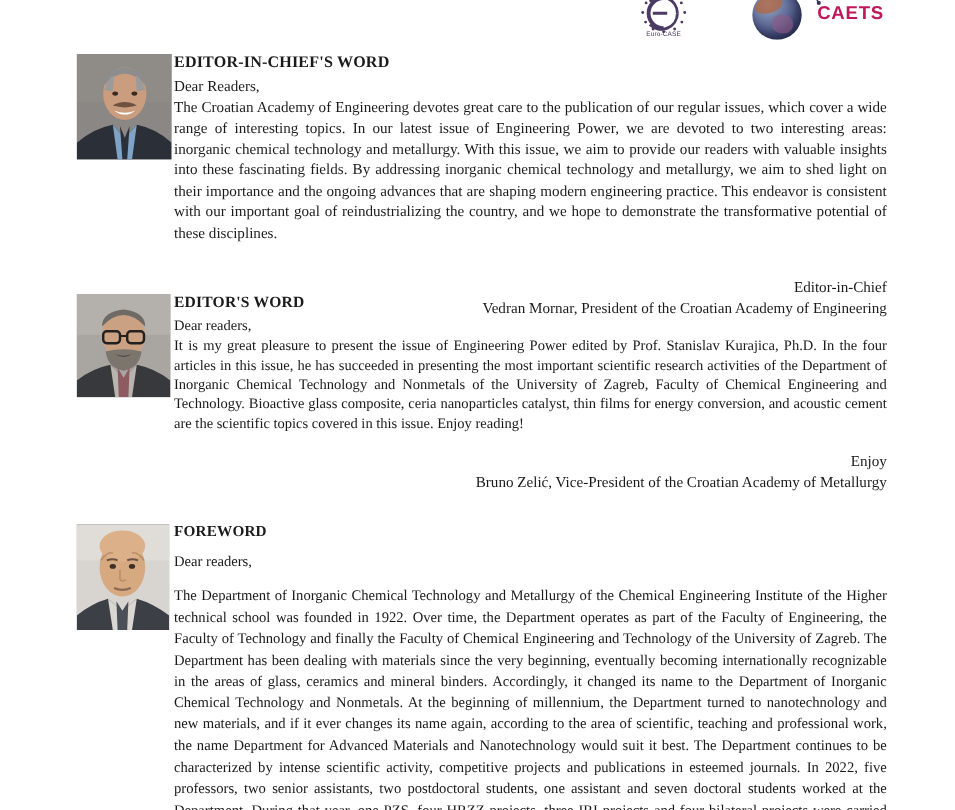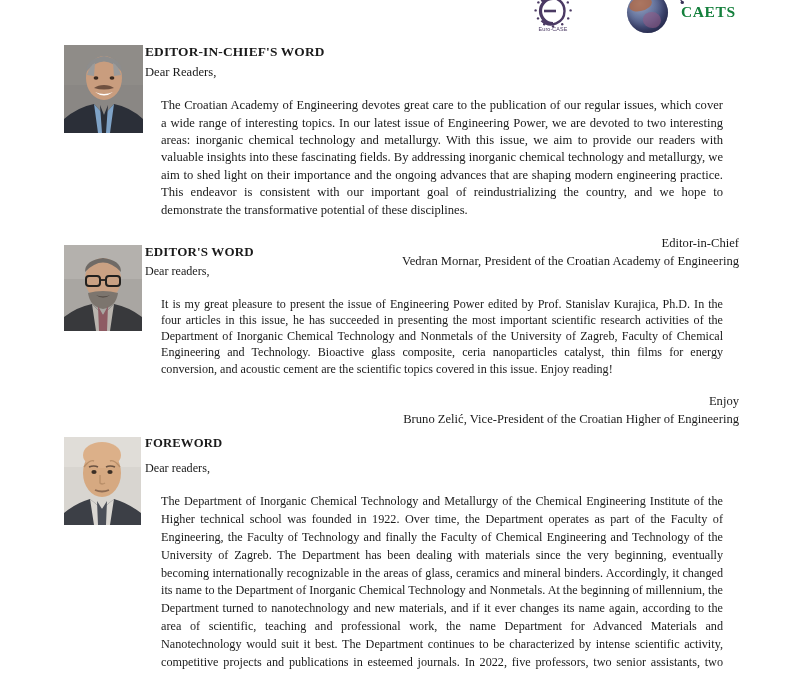--- a/index.html
+++ b/index.html
@@ -82,25 +82,25 @@
   }
   .caets-orbit {
     position: absolute;
     left: 628px;
     top: -12px;
     width: 60px;
     height: 46px;
     pointer-events: none;
   }
   .caets-text {
-    font-family: Liberation Serif, serif;
+    font-family: Liberation Sans, sans-serif;
     font-size: 15.5px;
     font-weight: 700;
     letter-spacing: 0.6px;
-    color: #15803d;
+    color: #be185d;
     margin-left: 13px;
   }
 
   
   .section {
     position: absolute;
     left: 0;
     width: 796px;
   }
   .photo {
@@ -127,21 +127,21 @@
     margin: 0 0 4px 0;
     line-height: 1.1;
   }
   .salutation {
     font-size: 12.6px;
     margin: 0;
     line-height: 1.38;
   }
   .para {
     font-size: 12.6px;
-    margin: 16px;
+    margin: 0;
     text-align: justify;
     text-justify: inter-word;
     line-height: 1.385;
     hyphens: manual;
   }
   .sign {
     margin-left: 145px;
     margin-right: 57px;
     text-align: right;
     font-size: 12.6px;
@@ -157,21 +157,21 @@
   #sec-editor-word .salutation,
   #sec-editor-word .para { font-size: 12.1px; line-height: 1.345; }
   #sec-editor-word .photo { width: 78px; height: 86px; }
 
   #sec-foreword { top: 437px; }
   #sec-foreword .sec-title { font-size: 12.7px; margin-bottom: 9px; }
   #sec-foreword .salutation { font-size: 12.2px; margin-bottom: 11px; }
   #sec-foreword .para { font-size: 12.2px; line-height: 1.47; }
   #sec-foreword .photo { width: 77px; height: 88px; }
 
-  .sign-block { margin-top: 1px; }
+  .sign-block { margin-top: 28px; }
   #sec-editor-word .sign-block { margin-top: 15px; }
 </style>
 </head>
 <body>
 
 <div class="logo-bar">
 
   <div class="eurocase-logo">
     <svg viewBox="0 0 52 44" width="52" height="44" aria-hidden="true">
       <g fill="#4b3a63">
@@ -261,21 +261,21 @@
   </div>
 
   <div class="sec-body">
     <h2 class="sec-title">EDITOR'S WORD</h2>
     <p class="salutation">Dear readers,</p>
     <p class="para">It is my great pleasure to present the issue of Engineering Power edited by Prof. Stanislav Kurajica, Ph.D. In the four articles in this issue, he has succeeded in presenting the most important scientific research activities of the Department of Inorganic Chemical Technology and Nonmetals of the University of Zagreb, Faculty of Chemical Engineering and Technology. Bioactive glass composite, ceria nanoparticles catalyst, thin films for energy conversion, and acoustic cement are the scientific topics covered in this issue. Enjoy reading!</p>
   </div>
 
   <div class="sign sign-block">
     <div>Enjoy</div>
-    <div>Bruno Zelić, Vice-President of the Croatian Higher of Engineering</div>
+    <div>Bruno Zelić, Vice-President of the Croatian Academy of Metallurgy</div>
   </div>
 </div>
 
 <div class="section" id="sec-foreword">
 
   <div class="photo">
     <svg class="face" viewBox="0 0 77 88" preserveAspectRatio="none" aria-hidden="true">
       <rect width="77" height="88" fill="#d8d5d0"></rect>
       <rect width="77" height="30" fill="#e0ddd8"></rect>
       <ellipse cx="38" cy="36" rx="19" ry="24" fill="#d6a981"></ellipse>

